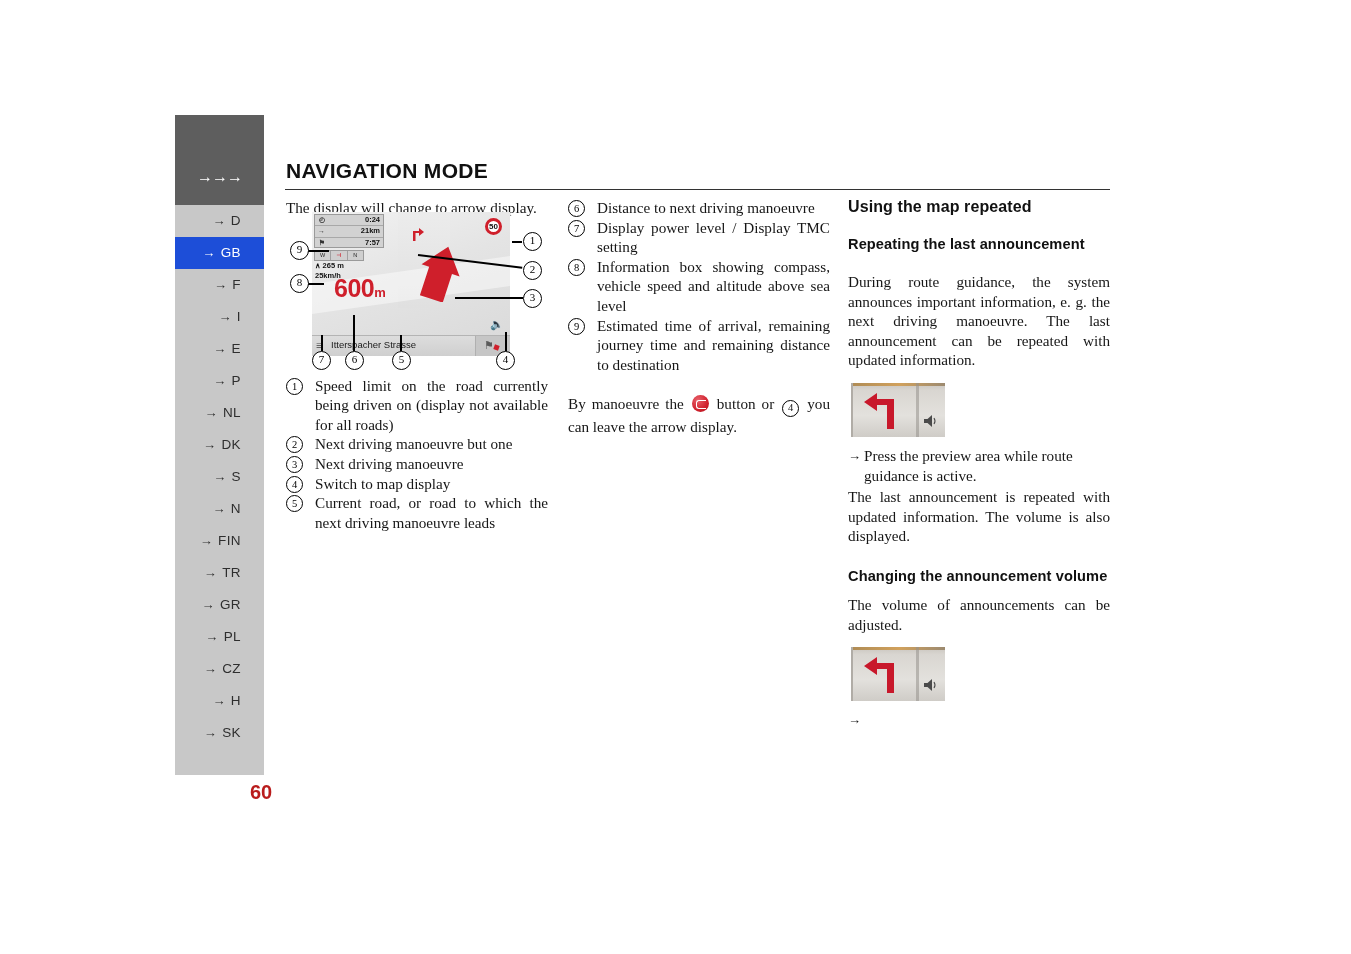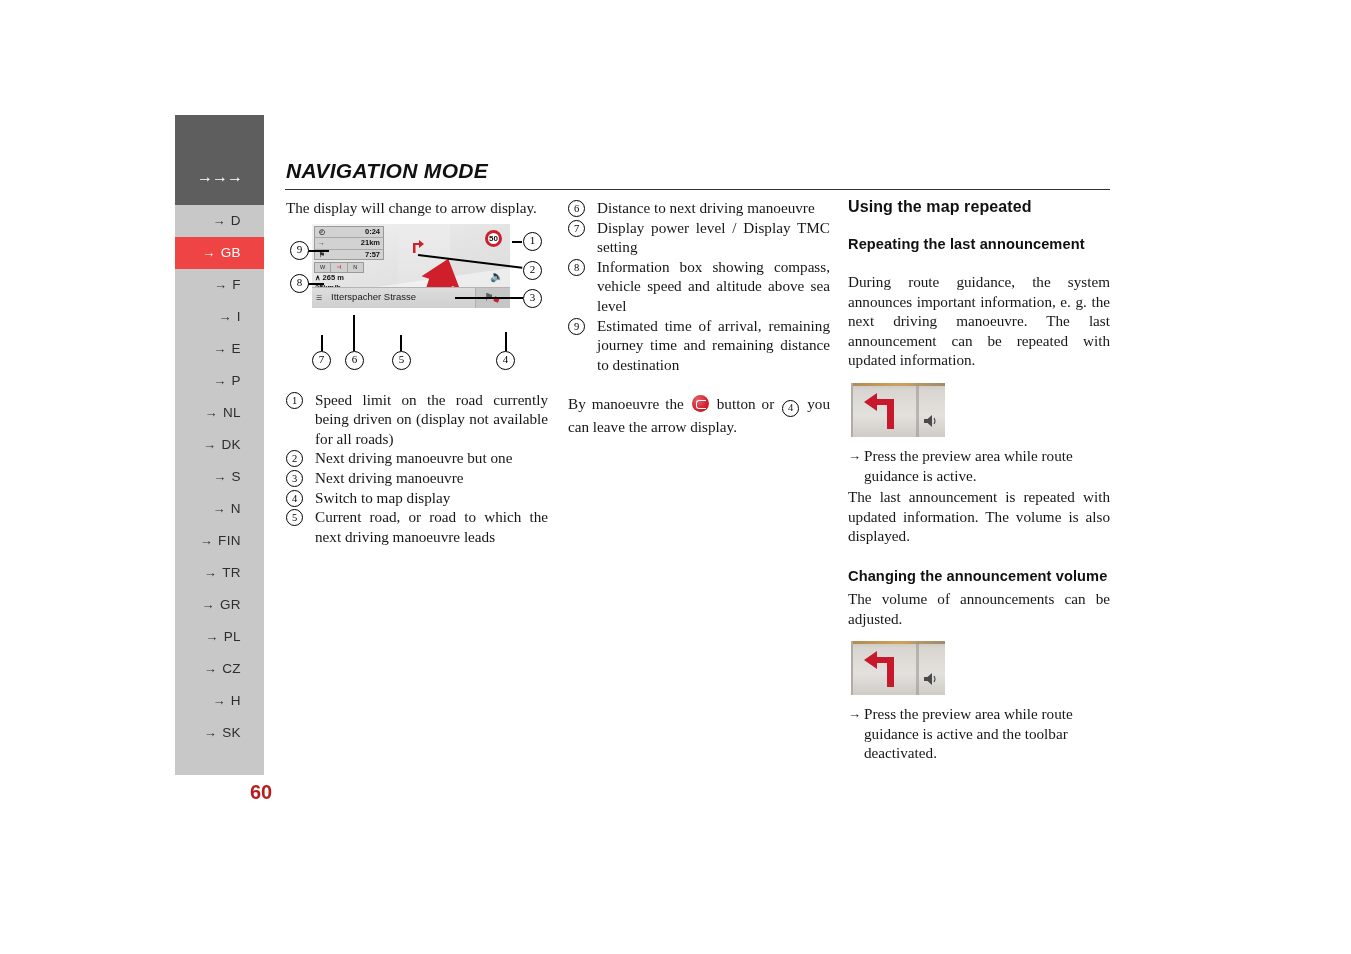--- a/index.html
+++ b/index.html
@@ -56,35 +56,34 @@
     text-align: right;
     padding-right: 23px;
     box-sizing: border-box;
     letter-spacing: 0.4px;
   }
   .lang-item .arrow {
     font-size: 13px;
     margin-right: 5px;
   }
   .lang-item.selected {
-    background: #ef4444;
+    background: #1d4ed8;
     color: #ffffff;
   }
 
   
   #page-title {
     position: absolute;
     left: 286px;
     top: 159px;
     font-family: "Liberation Sans", sans-serif;
     font-weight: bold;
     font-size: 21px;
     letter-spacing: 0.3px;
     color: #111111;
-    font-style: italic;
   }
   #header-rule {
     position: absolute;
     left: 285px;
     top: 189px;
     width: 825px;
     height: 1px;
     background: #333333;
   }
 
@@ -197,23 +196,23 @@
     line-height: 14px;
     text-align: center;
     vertical-align: -2px;
     margin: 0 2px;
   }
 
   
   #nav-figure {
     position: absolute;
     left: 312px;
-    top: 224px;
+    top: 212px;
     width: 198px;
-    height: 84px;
+    height: 144px;
     background: linear-gradient(160deg, #f2f2f2 0%, #e4e4e4 45%, #d9d9d9 100%);
     overflow: hidden;
   }
   #nav-road {
     position: absolute;
     left: 86px; top: 0;
     width: 52px; height: 96px;
     background: linear-gradient(to bottom, #ececec, #e0e0e0);
   }
   #nav-road2 {
@@ -447,21 +446,21 @@
       <div class="lang-item" style="top: 570px;"><span class="arrow">→</span><span>H</span></div>
       <div class="lang-item" style="top: 602px;"><span class="arrow">→</span><span>SK</span></div>
     </div>
 </div>
 
 <div id="page-title">NAVIGATION MODE</div>
 <div id="header-rule"></div>
 <div id="page-number">60</div>
 
 <div id="col-left">
-  <div class="body-text" style="text-align:left; margin-bottom:22px;">The display will change to arrow display.</div>
+  <div class="body-text" style="text-align:left; margin-bottom:8px;">The display will change to arrow display.</div>
 
   <div style="height:150px;"></div>
 
   <div class="num-list" id="left-list">
       <div class="num-row">
         <div class="num-badge">1</div>
         <div class="num-text">Speed limit on the road currently being driven on (display not available for all roads)</div>
       </div>
       <div class="num-row">
         <div class="num-badge">2</div>
@@ -608,33 +607,32 @@
       </div>
     </div>
     <div class="arrow-row">
       <span class="ab">→</span>
       <span>Press the preview area while route guidance is active.</span>
     </div>
     <div class="body-text" style="margin-top:2px;">The last announcement is repeated with updated information. The volume is also displayed.</div>
   </div>
 
   <div style="margin-top:22px;">
-    <div class="head-bold" style="margin-bottom:5px;">Changing the announcement volume</div>
+    <div class="head-bold" style="margin-bottom:11px;">Changing the announcement volume</div>
     <div class="body-text">The volume of announcements can be adjusted.</div>
     <div style="margin:13px 0 9px 3px;">
       <div class="preview-photo">
         <div class="orange-strip"></div>
         <div class="panel-edge"></div>
         <svg class="pv-arrow" viewBox="0 0 44 40">
           <path d="M24 38 L24 14 L14 14 L14 20 L1 11 L14 2 L14 8 L31 8 L31 38 Z" fill="#c8182b"></path>
         </svg>
         <svg class="spk" viewBox="0 0 16 14">
           <path d="M1 5 L4.5 5 L9 1 L9 13 L4.5 9 L1 9 Z" fill="#4a4a4a"></path>
           <path d="M11 4 Q13 7 11 10" stroke="#4a4a4a" stroke-width="1.1" fill="none"></path>
         </svg>
       </div>
     </div>
     <div class="arrow-row">
       <span class="ab">→</span>
-      <span>Press the preview area while route guidance is active and the toolbar deactivated.</span>
     </div>
   </div>
 </div>
 
 </body></html>

